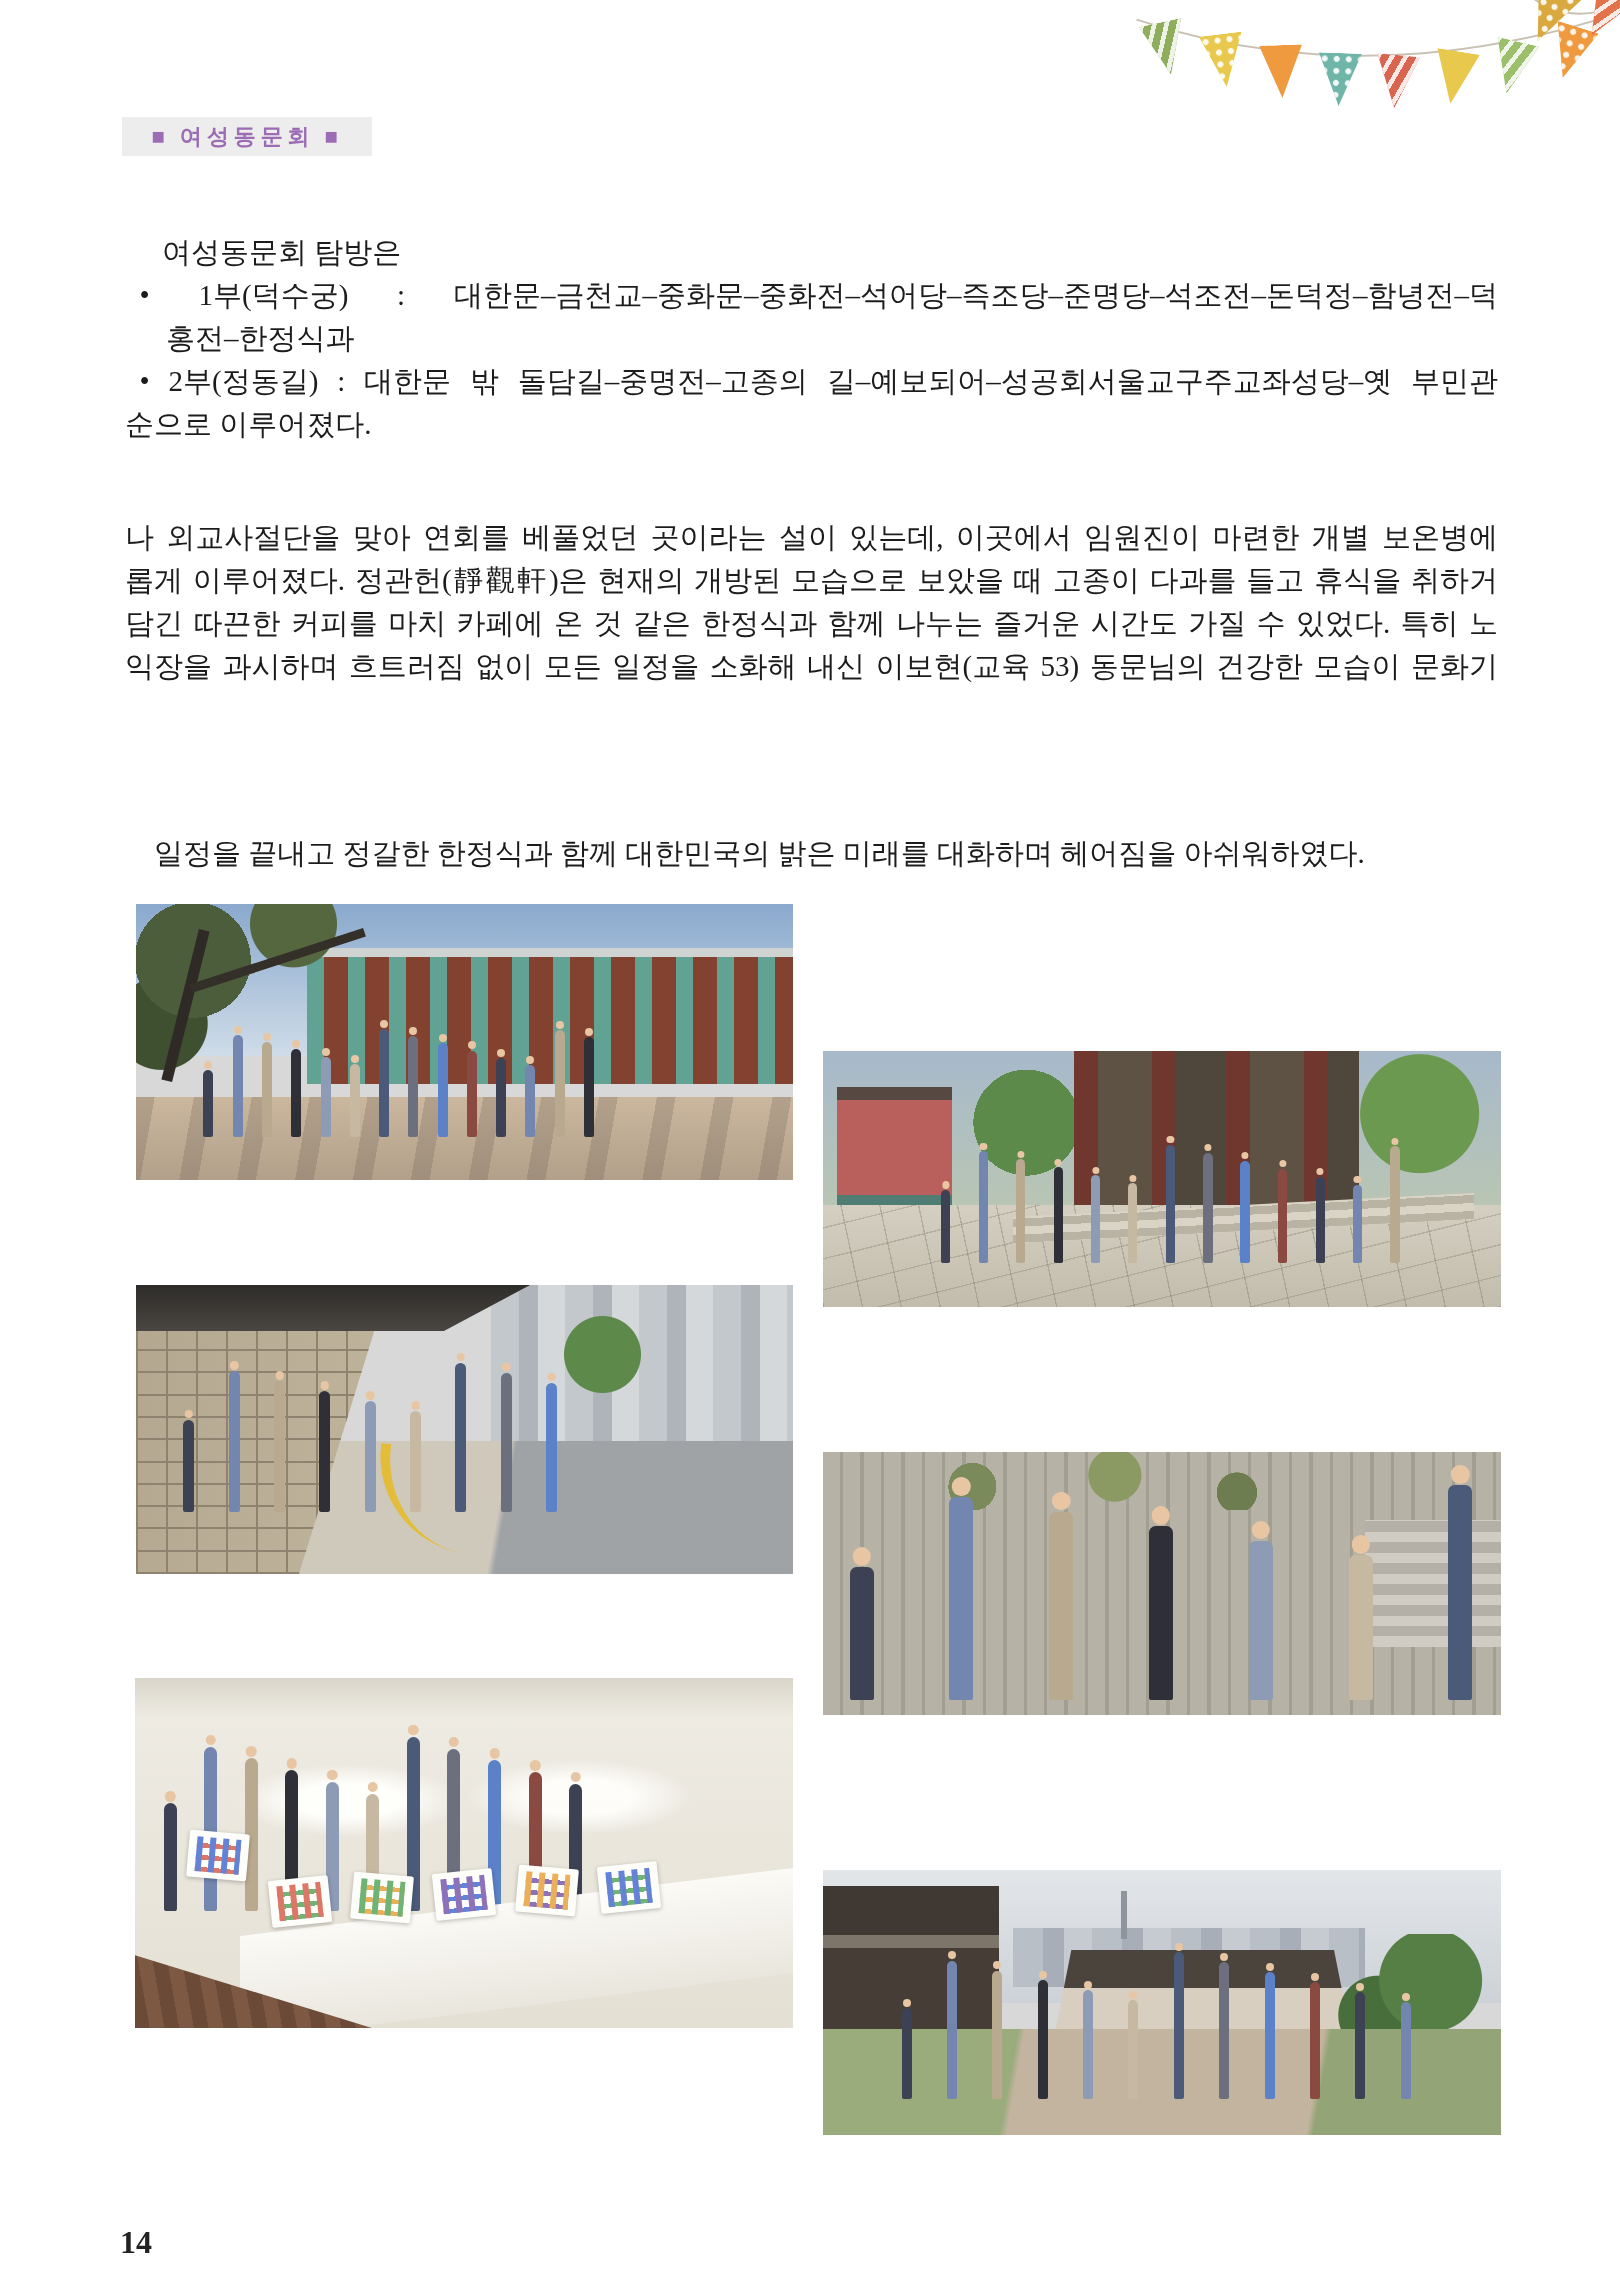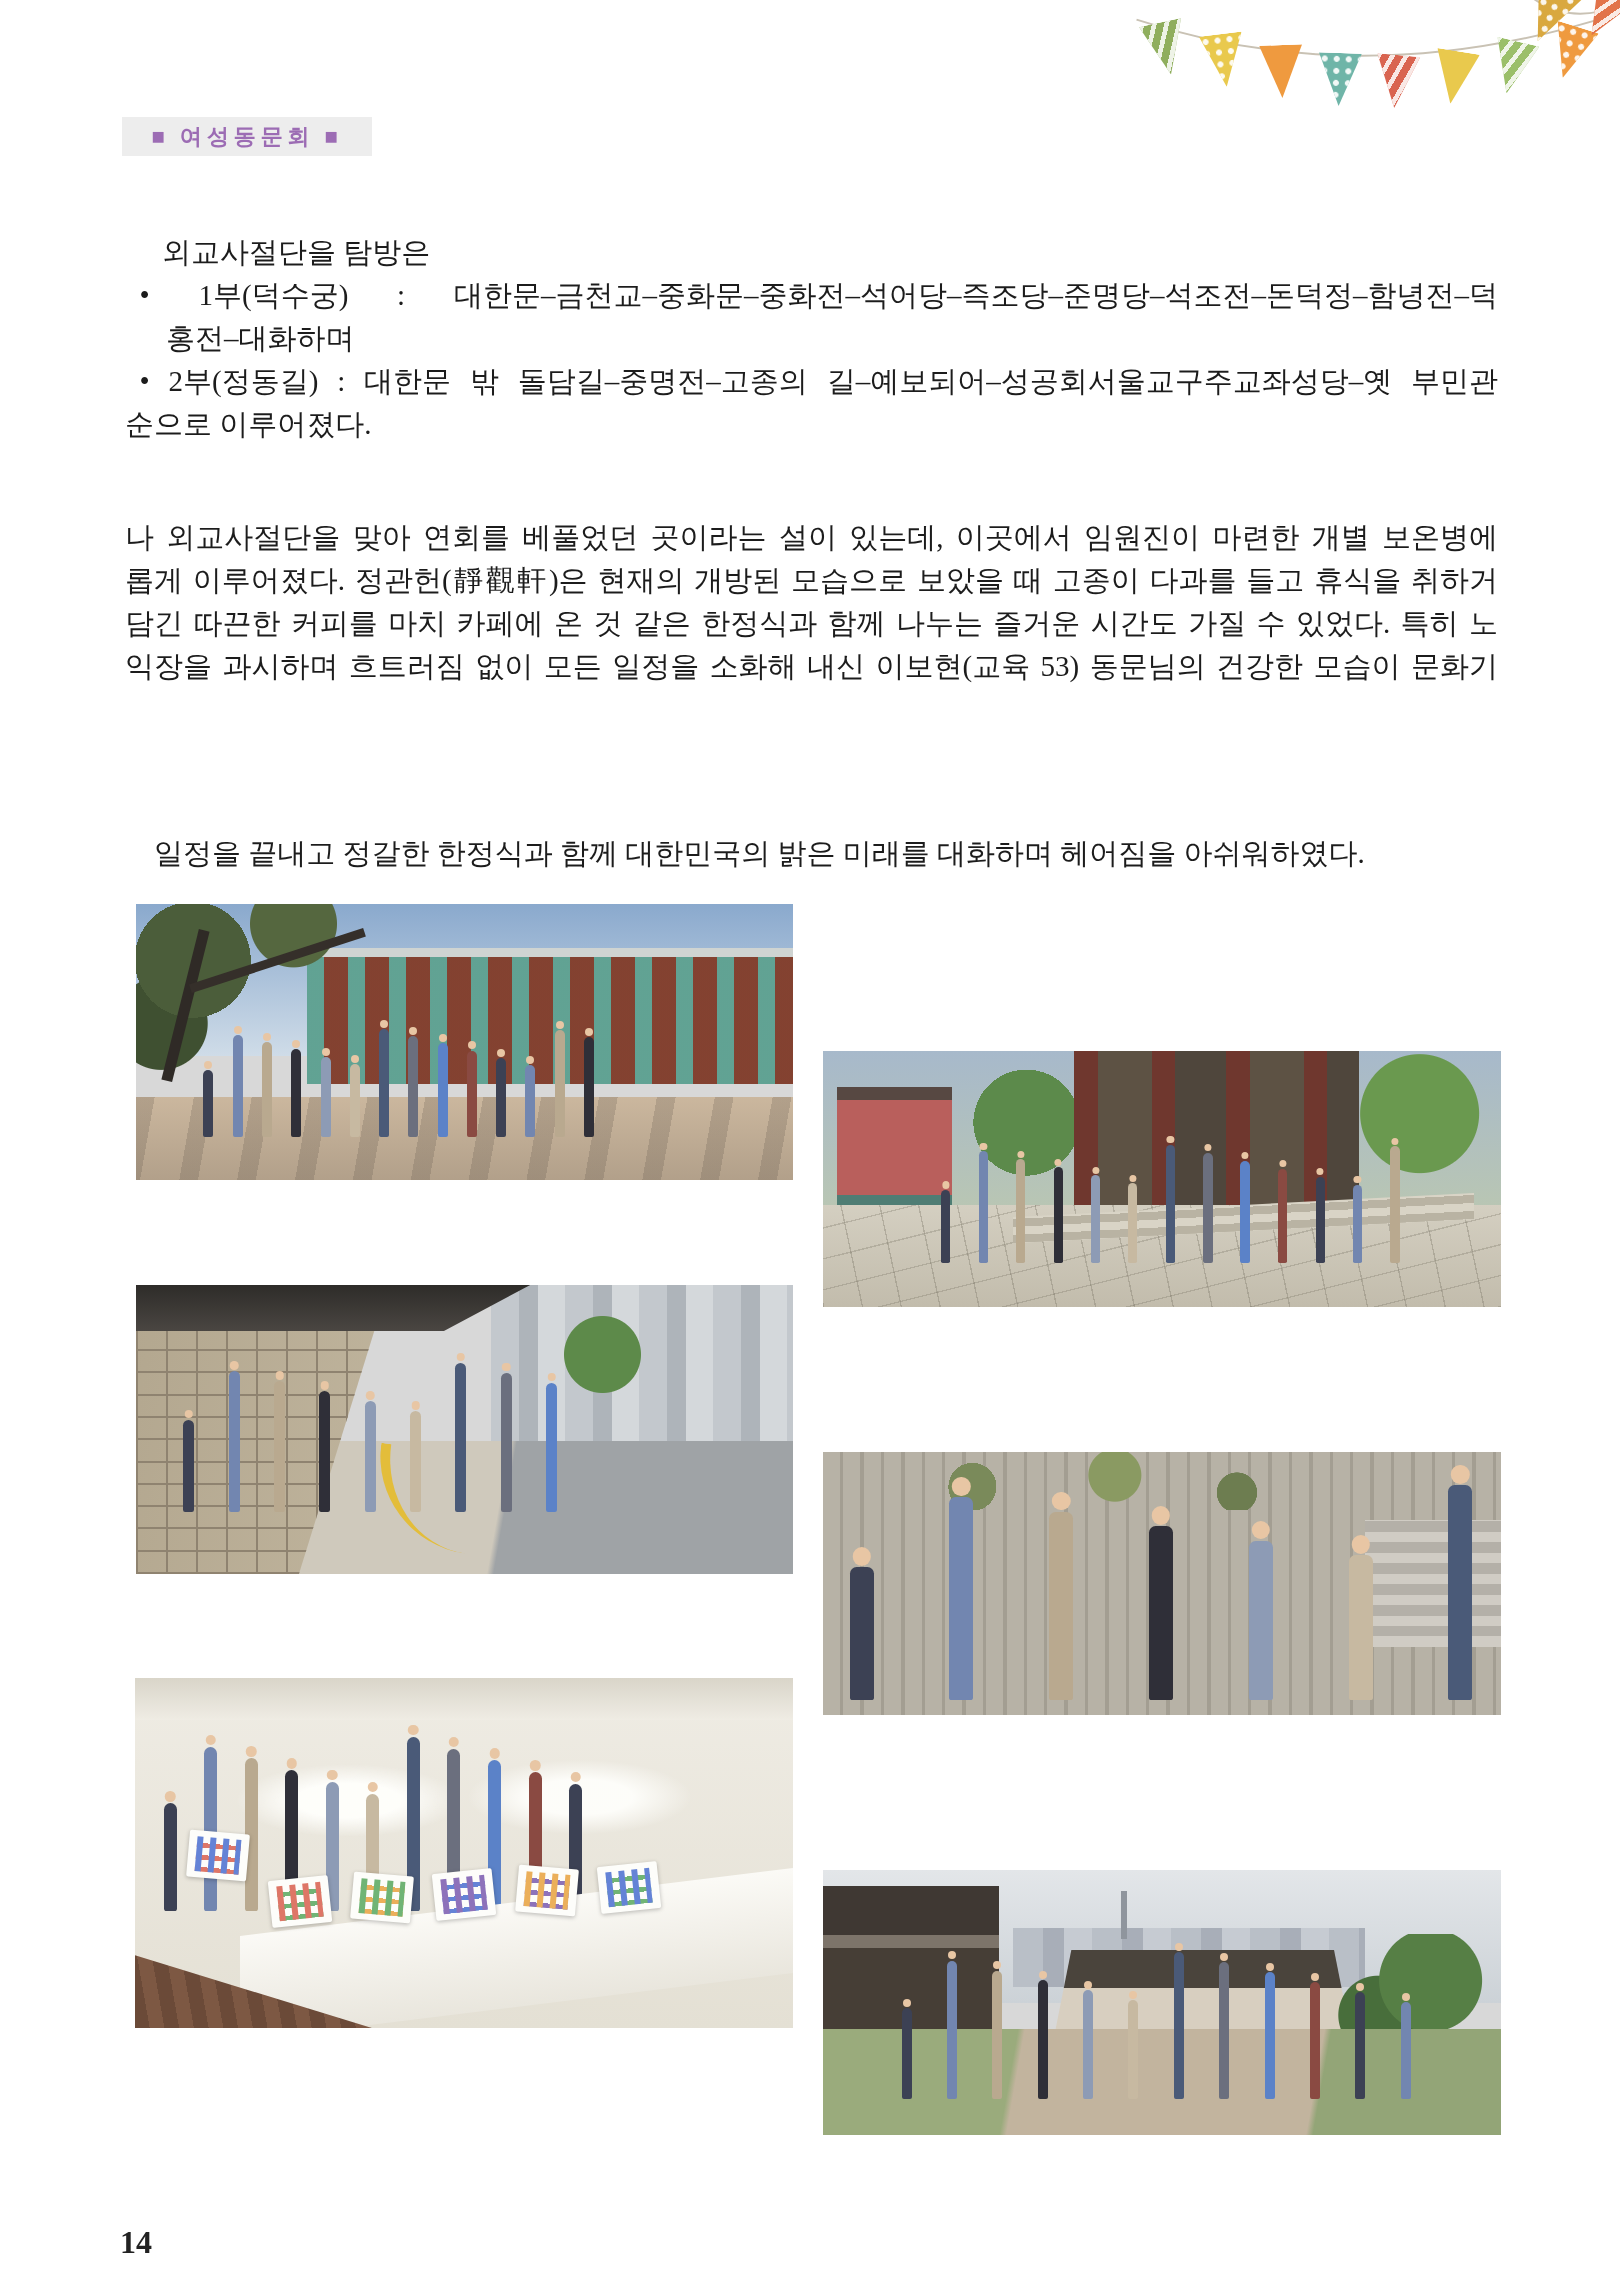--- a/index.html
+++ b/index.html
@@ -148,23 +148,23 @@
       <div class="flag f-dots" style="left: 439px; top: 30px; transform: rotate(17deg); background-color: rgb(239, 154, 63);"></div>
       <div class="flag f-dots big" style="left: 413px; top: -20px; transform: rotate(24deg); background-color: rgb(217, 168, 63);"></div>
       <div class="flag f-stripes big" style="left: 470px; top: -24px; transform: rotate(30deg); background-color: rgb(226, 115, 74);"></div>
     </div>
 
   <div class="header-band" style="background: rgb(237, 237, 237);">
     <span style="color: rgb(156, 108, 180);">■ 여성동문회 ■</span>
   </div>
 
   <div class="block" style="top:231px">
-    <div class="tline pl56">외교사절단을 탐방은</div>
+    <div class="tline pl56">여성동문회 탐방은</div>
     <div class="tline pl22 full">• 1부(덕수궁) : 대한문–금천교–중화문–중화전–석어당–즉조당–준명당–석조전–돈덕정–함녕전–덕</div>
-    <div class="tline pl62">홍전–대화하며</div>
+    <div class="tline pl62">홍전–한정식과</div>
     <div class="tline pl22 full">• 2부(정동길) : 대한문 밖 돌담길–중명전–고종의 길–예보되어–성공회서울교구주교좌성당–옛 부민관</div>
     <div class="tline">순으로 이루어졌다.</div>
   </div>
 
   <div class="block" style="top:516px">
     <div class="tline full">나 외교사절단을 맞아 연회를 베풀었던 곳이라는 설이 있는데, 이곳에서 임원진이 마련한 개별 보온병에</div>
     <div class="tline full">롭게 이루어졌다. 정관헌(靜觀軒)은 현재의 개방된 모습으로 보았을 때 고종이 다과를 들고 휴식을 취하거</div>
     <div class="tline full">담긴 따끈한 커피를 마치 카페에 온 것 같은 한정식과 함께 나누는 즐거운 시간도 가질 수 있었다. 특히 노</div>
     <div class="tline full">익장을 과시하며 흐트러짐 없이 모든 일정을 소화해 내신 이보현(교육 53) 동문님의 건강한 모습이 문화기</div>
   </div>

